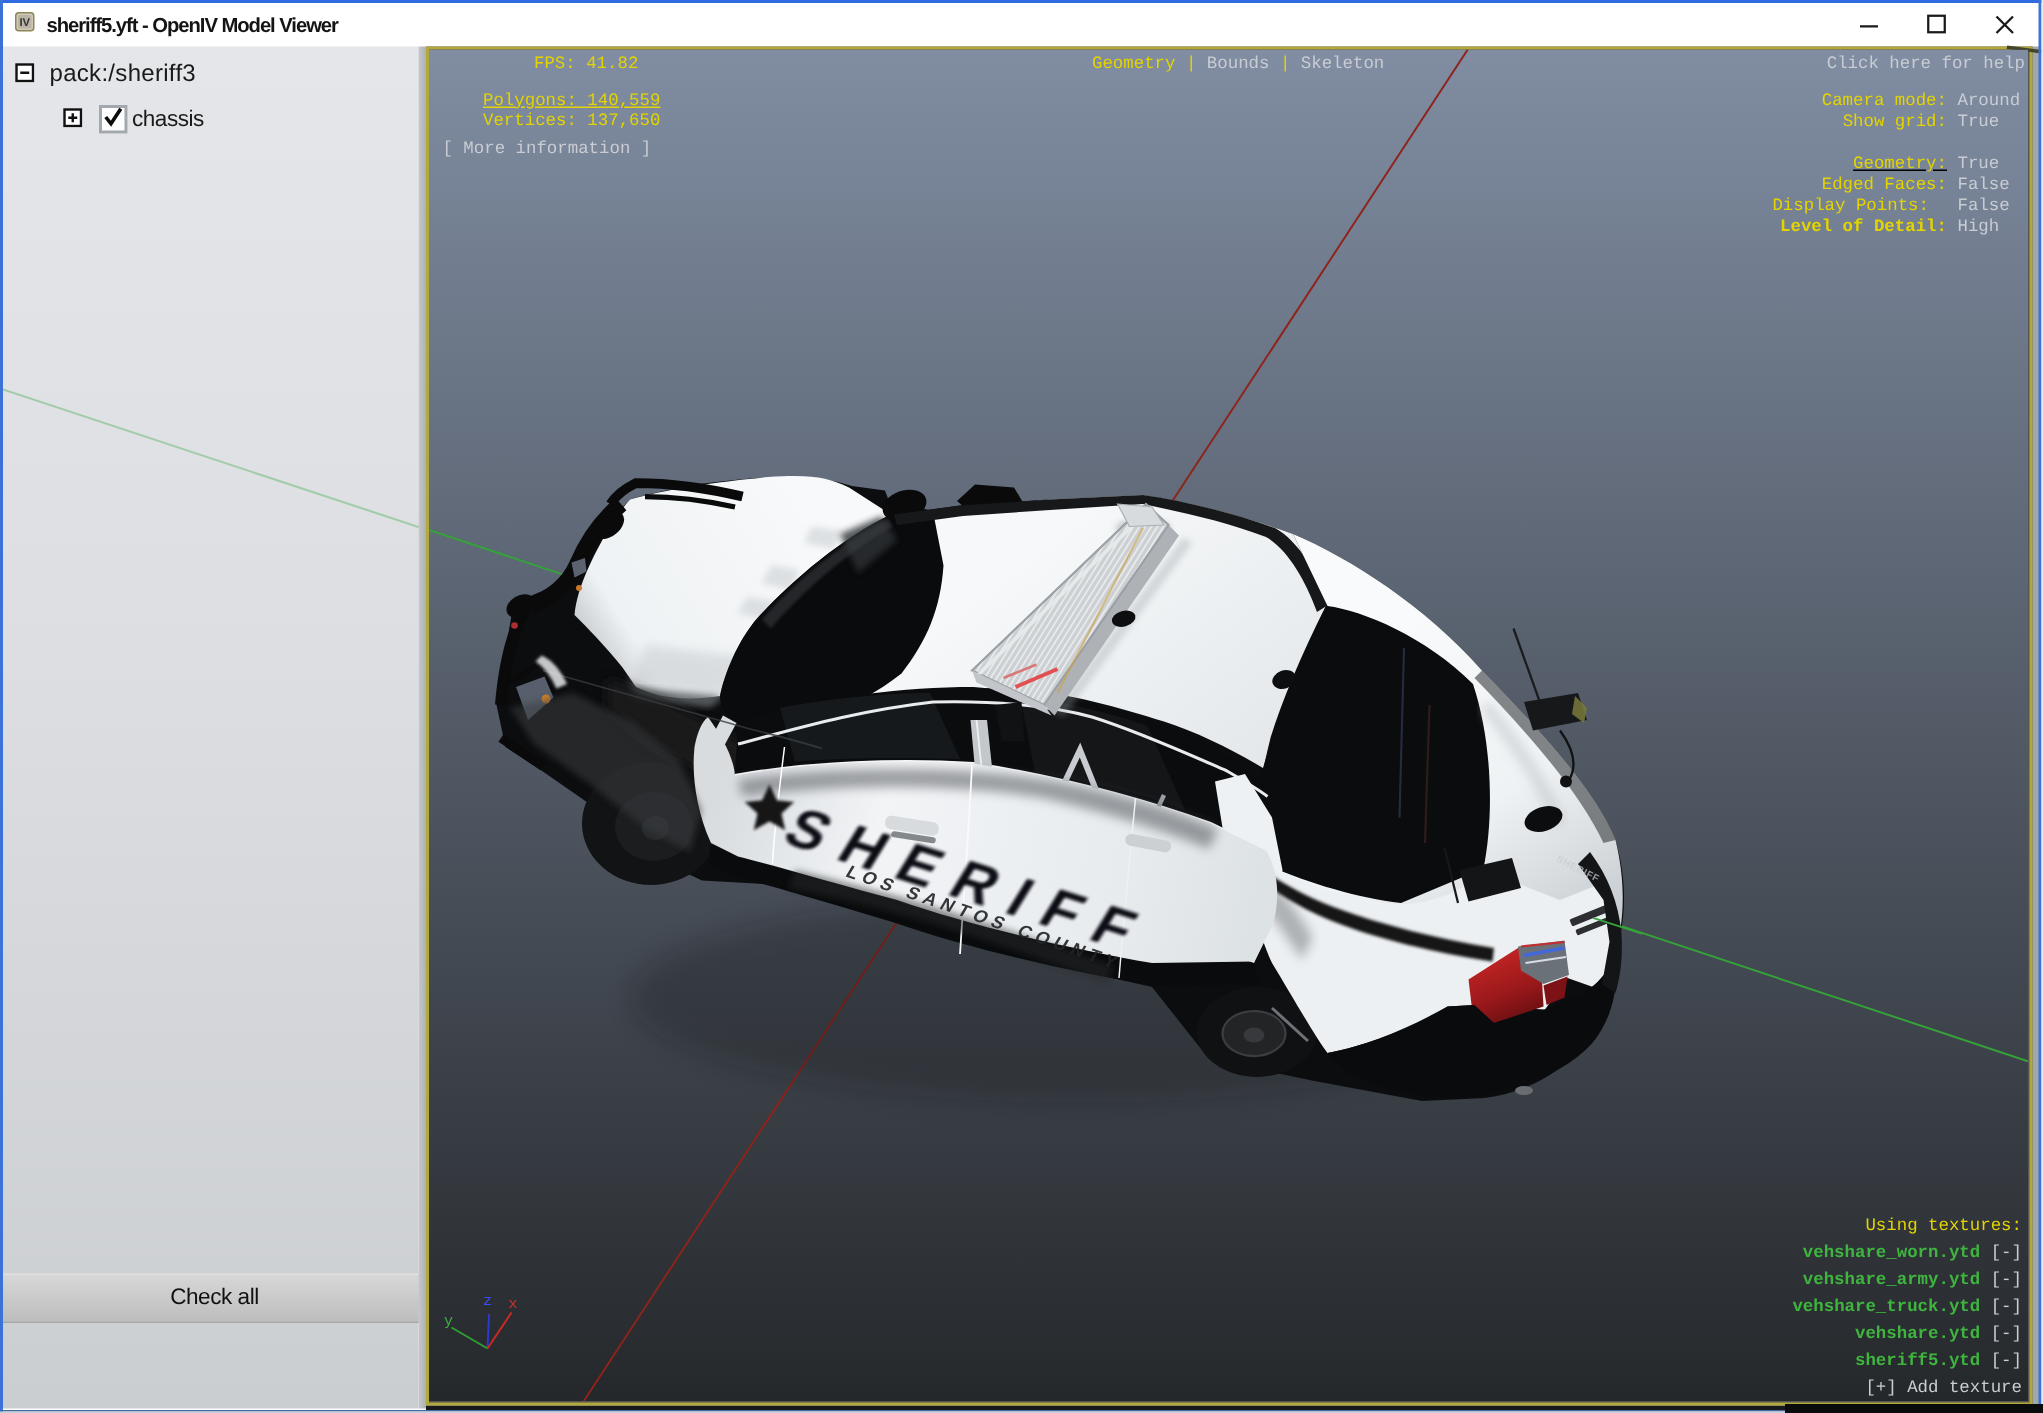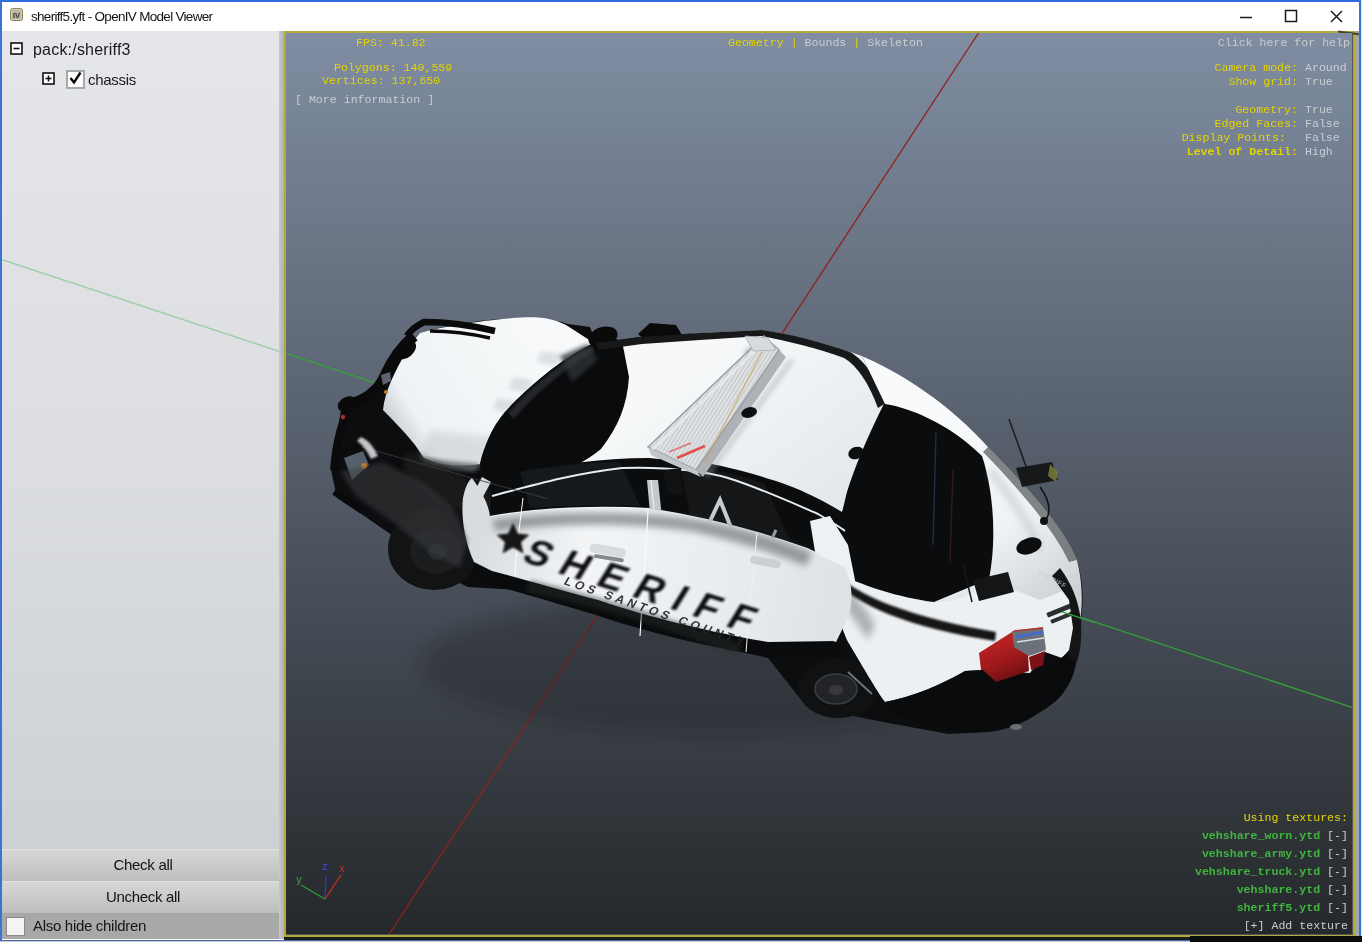--- a/index.html
+++ b/index.html
@@ -8,21 +8,21 @@
 
 #btop{position:absolute;left:0;top:0;width:1362px;height:2px;background:#2f6ae0;}
 #bleft{position:absolute;left:0;top:0;width:2px;height:942px;background:#3c72d8;}
 #bright{position:absolute;right:1px;top:0;width:2px;height:942px;background:#3c72d8;}
 #bwhite{position:absolute;right:0;top:0;width:1px;height:942px;background:#e8ecf2;}
 #bbot{position:absolute;left:0;top:940px;width:1190px;height:1.2px;background:#44689f;}
 #bbot2{position:absolute;left:0;top:941.2px;width:1190px;height:0.8px;background:#c6cedc;}
 #bbotblack{position:absolute;left:1190px;top:936px;width:172px;height:6px;background:#0a0b0c;}
 
 #title{position:absolute;left:0;top:2px;width:1362px;height:29px;background:#ffffff;}
-#ttext{position:absolute;left:31px;top:8.5px;font-size:13.5px;letter-spacing:-0.7px;color:#141414;}
+#ttext{position:absolute;left:31px;top:8.5px;font-size:13.5px;letter-spacing:-0.7px;color:#141414;font-weight:bold;}
 
 #panel{position:absolute;left:2px;top:31px;width:277px;height:908px;
 background:linear-gradient(180deg,#e4e6e9 0%,#dcdee2 45%,#cbced1 100%);}
 #splitter{position:absolute;left:279px;top:31px;width:5px;height:908px;
 background:linear-gradient(90deg,#c6c9cc,#aeb1b4);}
 #treerow1{position:absolute;left:33px;top:40.5px;font-size:16px;letter-spacing:0.2px;color:#1a1a1a;}
 #treerow2{position:absolute;left:88px;top:71px;font-size:15px;letter-spacing:-0.3px;color:#1a1a1a;}
 .expander{position:absolute;width:13px;height:13px;}
 .expander svg{position:absolute;left:0;top:0;}
 #chk{position:absolute;left:66px;top:70px;width:15px;height:15px;background:#fdfdfd;border:2px solid #a2a8ac;}
@@ -83,25 +83,20 @@
       </svg>
   </div>
   <div id="chk">
     <svg width="17" height="17" style="position:absolute;left:-1px;top:-2px">
       <path d="M 3.5,8 L 7,12.5 L 13.5,2.5" fill="none" stroke="#0a0a0a" stroke-width="2.4"></path>
     </svg>
   </div>
   <div id="treerow2">chassis</div>
   <div id="btnarea">
     <div class="pbtn" style="top:0;">Check all</div>
-    <div class="pbtn" style="top:32px;">Uncheck all</div>
-  </div>
-  <div id="alsorow">
-    <div id="alsochk"></div>
-    <div id="alsotext">Also hide children</div>
   </div>
   <div id="splitter"></div>
 
   <div id="vpgray"></div>
   <div id="vpbotdark"></div>
   <div id="vpframe"></div>
   <svg style="position:absolute;left:1336px;top:30px" width="26" height="7">
     <line x1="2" y1="1.5" x2="25" y2="4.5" stroke="#45452c" stroke-width="2.2"></line>
   </svg>
   <div id="vp">
@@ -360,28 +355,28 @@
  <line x1="325" y1="899" x2="326" y2="876" stroke="#2b3ad0" stroke-width="1.3"></line>
  <line x1="325" y1="899" x2="341" y2="875" stroke="#cc2a24" stroke-width="1.3"></line>
  <line x1="325" y1="899" x2="301" y2="885" stroke="#2f9e33" stroke-width="1.3"></line>
  <text x="322" y="870" fill="#3b4bff">z</text>
  <text x="339" y="872" fill="#d03030">x</text>
  <text x="296" y="883" fill="#3fae3f">y</text>
 </g>
 </svg>
 
     <div class="hud yel" style="left:70px;top:2.5px;">FPS: 41.82</div>
-    <div class="hud yel" style="left:48px;top:27.5px;">Polygons: 140,559</div>
+    <div class="hud yel" style="left:36px;top:27.5px;text-decoration:underline;">Polygons: 140,559</div>
     <div class="hud yel" style="left:36px;top:41px;">Vertices: 137,650</div>
     <div class="hud gry" style="left:9px;top:60px;">[ More information ]</div>
     <div class="hud" style="left:442px;top:3px;"><span class="yel">Geometry</span><span class="gry"> </span><span class="yel">|</span><span class="gry"> Bounds </span><span class="yel">|</span><span class="gry"> Skeleton</span></div>
     <div class="hud gry" style="right:2px;top:3px;">Click here for help</div>
     <div class="hud" style="right:54px;top:28px;text-align:right;"><span class="yel">Camera mode:</span></div>
     <div class="hud" style="right:54px;top:42px;text-align:right;"><span class="yel">Show grid:</span></div>
-    <div class="hud" style="right:54px;top:70px;text-align:right;"><span class="yel">Geometry:</span></div>
+    <div class="hud" style="right:54px;top:70px;text-align:right;text-decoration:underline;"><span class="yel">Geometry:</span></div>
     <div class="hud" style="right:54px;top:84px;text-align:right;"><span class="yel">Edged Faces:</span></div>
     <div class="hud" style="right:66px;top:98px;text-align:right;"><span class="yel">Display Points:</span></div>
     <div class="hud" style="right:54px;top:112px;text-align:right;font-weight:bold;"><span class="yel">Level of Detail:</span></div>
     <div class="hud gry" style="left:1019px;top:28px;">Around</div>
     <div class="hud gry" style="left:1019px;top:42px;">True</div>
     <div class="hud gry" style="left:1019px;top:70px;">True</div>
     <div class="hud gry" style="left:1019px;top:84px;">False</div>
     <div class="hud gry" style="left:1019px;top:98px;">False</div>
     <div class="hud gry" style="left:1019px;top:112px;">High</div>
     <div class="hud yel" style="right:4px;top:778px;">Using textures:</div>

